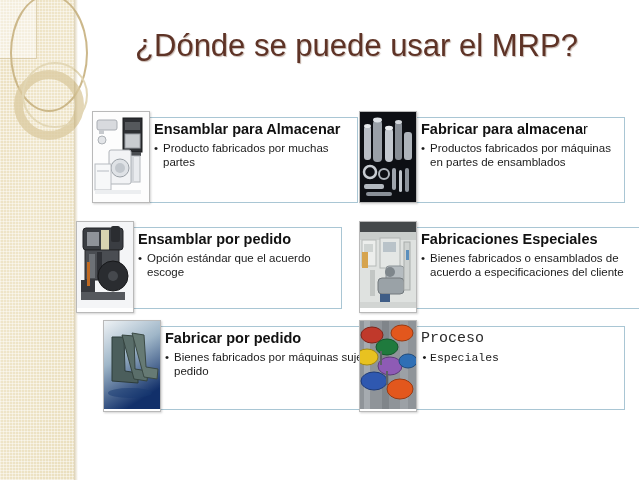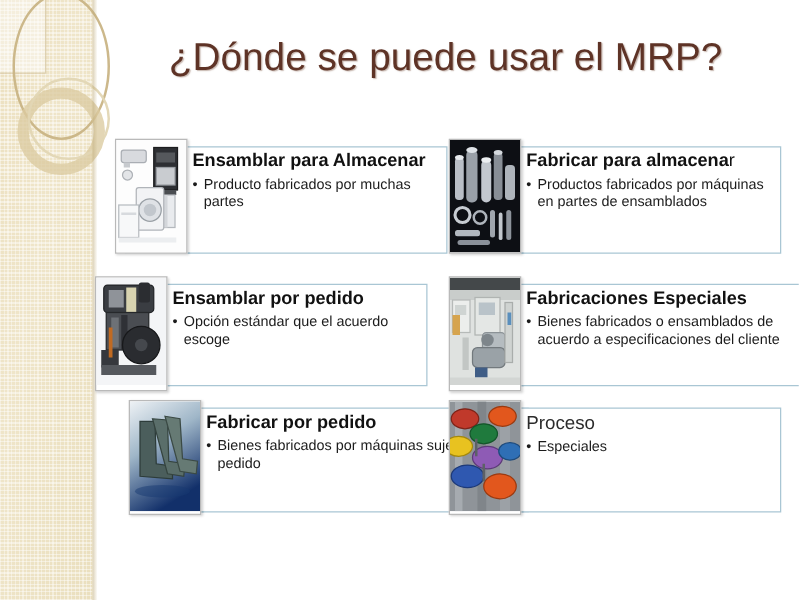--- a/index.html
+++ b/index.html
@@ -155,21 +155,21 @@
     box-shadow: 1px 1px 2px rgba(0,0,0,0.18);
     background: #ffffff;
   }
   .thumb svg { display: block; }
 
   .card.c1 { left: 92px; top: 111px; width: 266px; height: 92px; }
   .card.c2 { left: 76px; top: 221px; width: 266px; height: 88px; }
   .card.c3 { left: 76px; top: 320px; width: 320px; height: 90px; margin-left: 27px; }
   .card.c4 { left: 359px; top: 111px; width: 266px; height: 92px; }
   .card.c5 { left: 359px; top: 221px; width: 312px; height: 88px; }
-  .card.c6 { left: 359px; top: 320px; width: 266px; height: 90px; }
+  .card.c6 { left: 359px; top: 320px; width: 266px; height: 90px; font-family: Liberation Mono, monospace; }
 </style>
 </head>
 <body>
 
 <div id="slide">
 
   <div class="side-band">
     <div class="band-wedge"></div>
     <div class="band-topbox"></div>
     <div class="ring ring-thin"></div>

